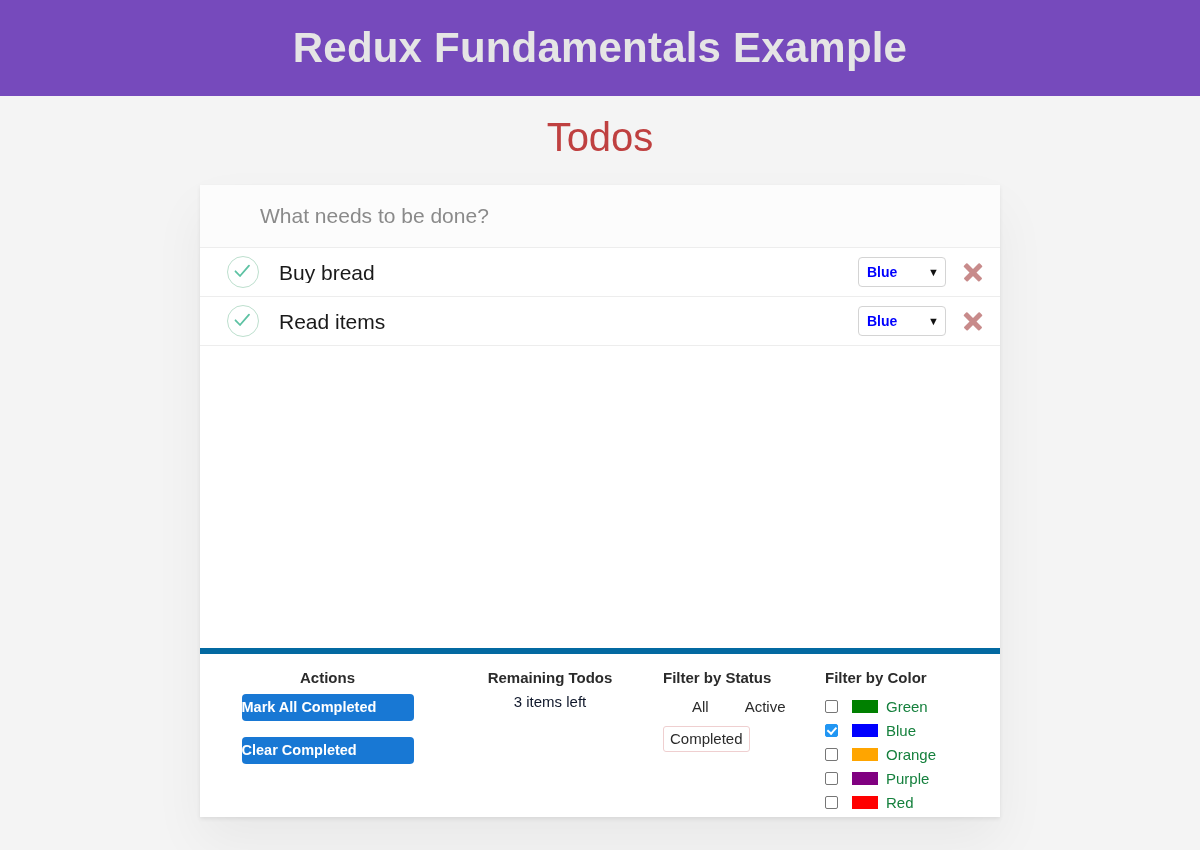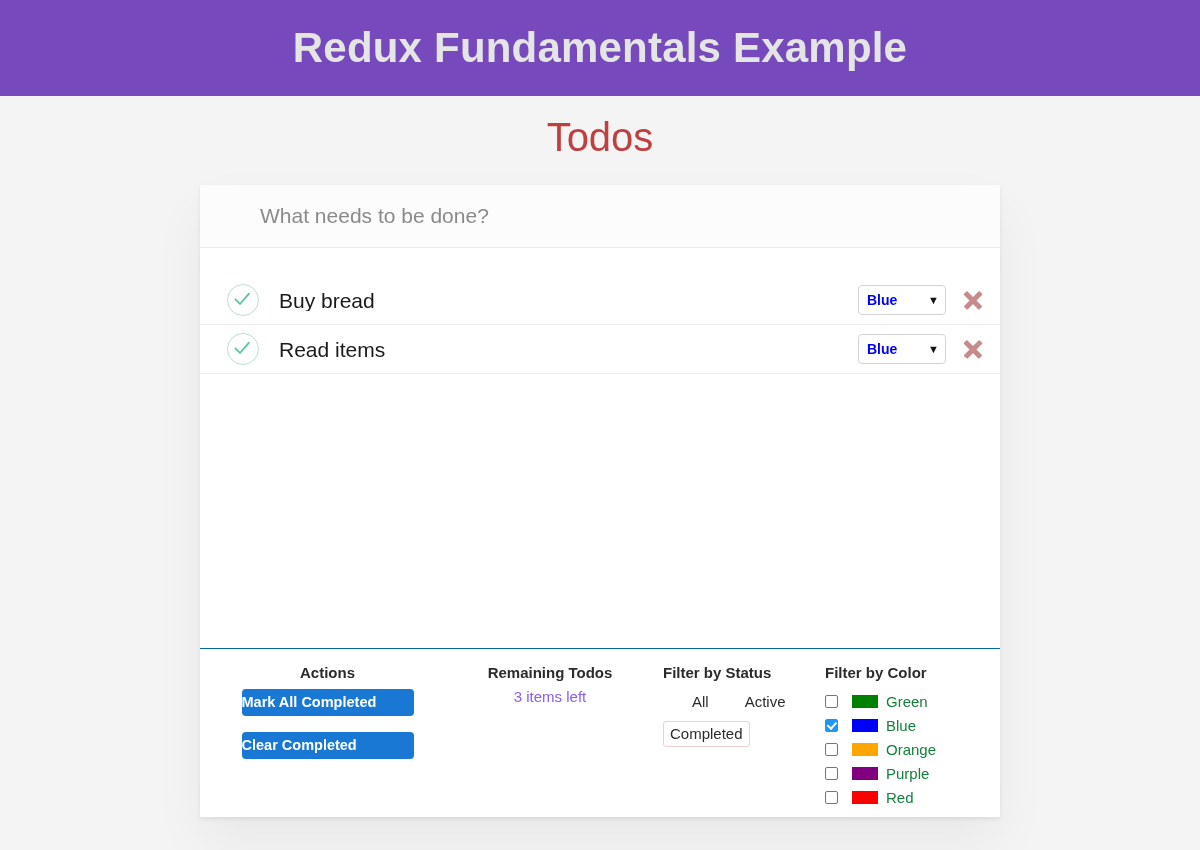--- a/index.html
+++ b/index.html
@@ -52,21 +52,20 @@
     position: absolute;
     left: 200px;
     top: 185px;
     width: 800px;
     height: 632px;
     background: #ffffff;
     box-shadow: 0 2px 4px 0 rgba(0,0,0,0.08), 0 25px 50px 0 rgba(0,0,0,0.05);
     display: flex;
     flex-direction: column;
     box-sizing: border-box;
-    gap: 28px;
   }
 
   
   .new-todo-row {
     height: 62px;
     background: #fcfcfc;
     border-bottom: 1px solid #ededed;
     display: flex;
     align-items: center;
     flex: 0 0 auto;
@@ -192,21 +191,21 @@
     background: #c88b8b;
     border-radius: 1px;
   }
   .destroy::before { transform: rotate(45deg); }
   .destroy::after  { transform: rotate(-45deg); }
 
   
   .footer {
     flex: 0 0 auto;
     height: 169px;
-    border-top: 1px solid #0369a1;
+    border-top: 6px solid #0369a1;
     display: flex;
     box-sizing: border-box;
     padding: 16px 0 0 0;
   }
   .filters-col {
     box-sizing: border-box;
   }
   .col-actions  { width: 255px; padding-left: 0;  text-align: center; }
   .col-remaining{ width: 190px; text-align: center; }
   .col-status   { width: 180px; padding-left: 18px; }
@@ -235,21 +234,21 @@
     font-size: 14.5px;
     font-weight: bold;
     cursor: pointer;
     margin: 0 auto 16px auto;
     padding: 0;
     line-height: 27px;
     text-align: left;
   }
   .remaining-count {
     font-size: 15px;
-    color: #8b5cf6;
+    color: #0f172a;
     line-height: 1;
   }
 
   .status-list {
     list-style: none;
     margin: 0;
     padding: 0;
   }
   .status-item {
     font-size: 15px;

